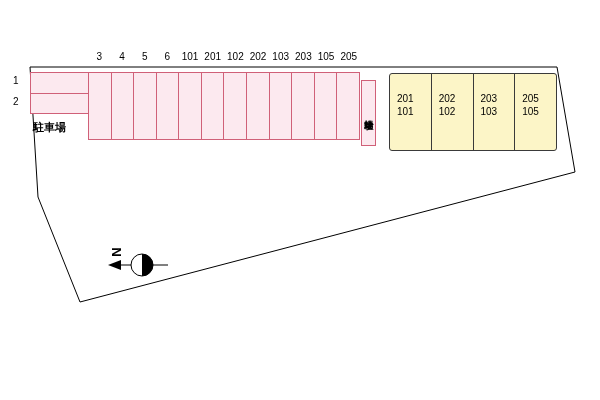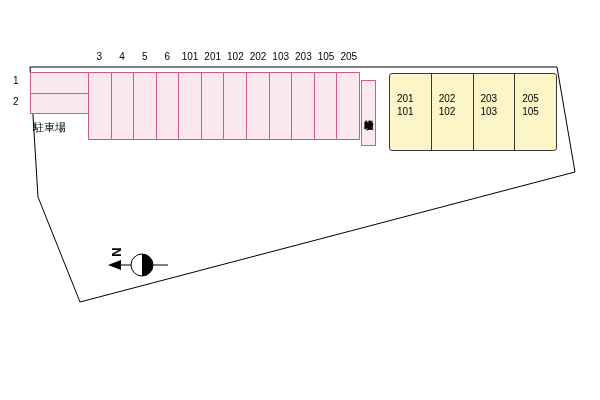--- a/index.html
+++ b/index.html
@@ -76,21 +76,21 @@
     font-size: 10px;
     color: #000;
     z-index: 2;
   }
   #row-label-1 { left: 13px; top: 75px; }
   #row-label-2 { left: 13px; top: 96px; }
   .parking-title {
     position: absolute;
     left: 33px; top: 120px;
     font-size: 11px;
-    font-weight: normal;
+    font-weight: bold;
     color: #000;
     z-index: 2;
   }
   
   .bike-strip {
     position: absolute;
     left: 361px; top: 80px;
     width: 15px; height: 66px;
     background: #fce9ef;
     border: 1px solid #d06078;

